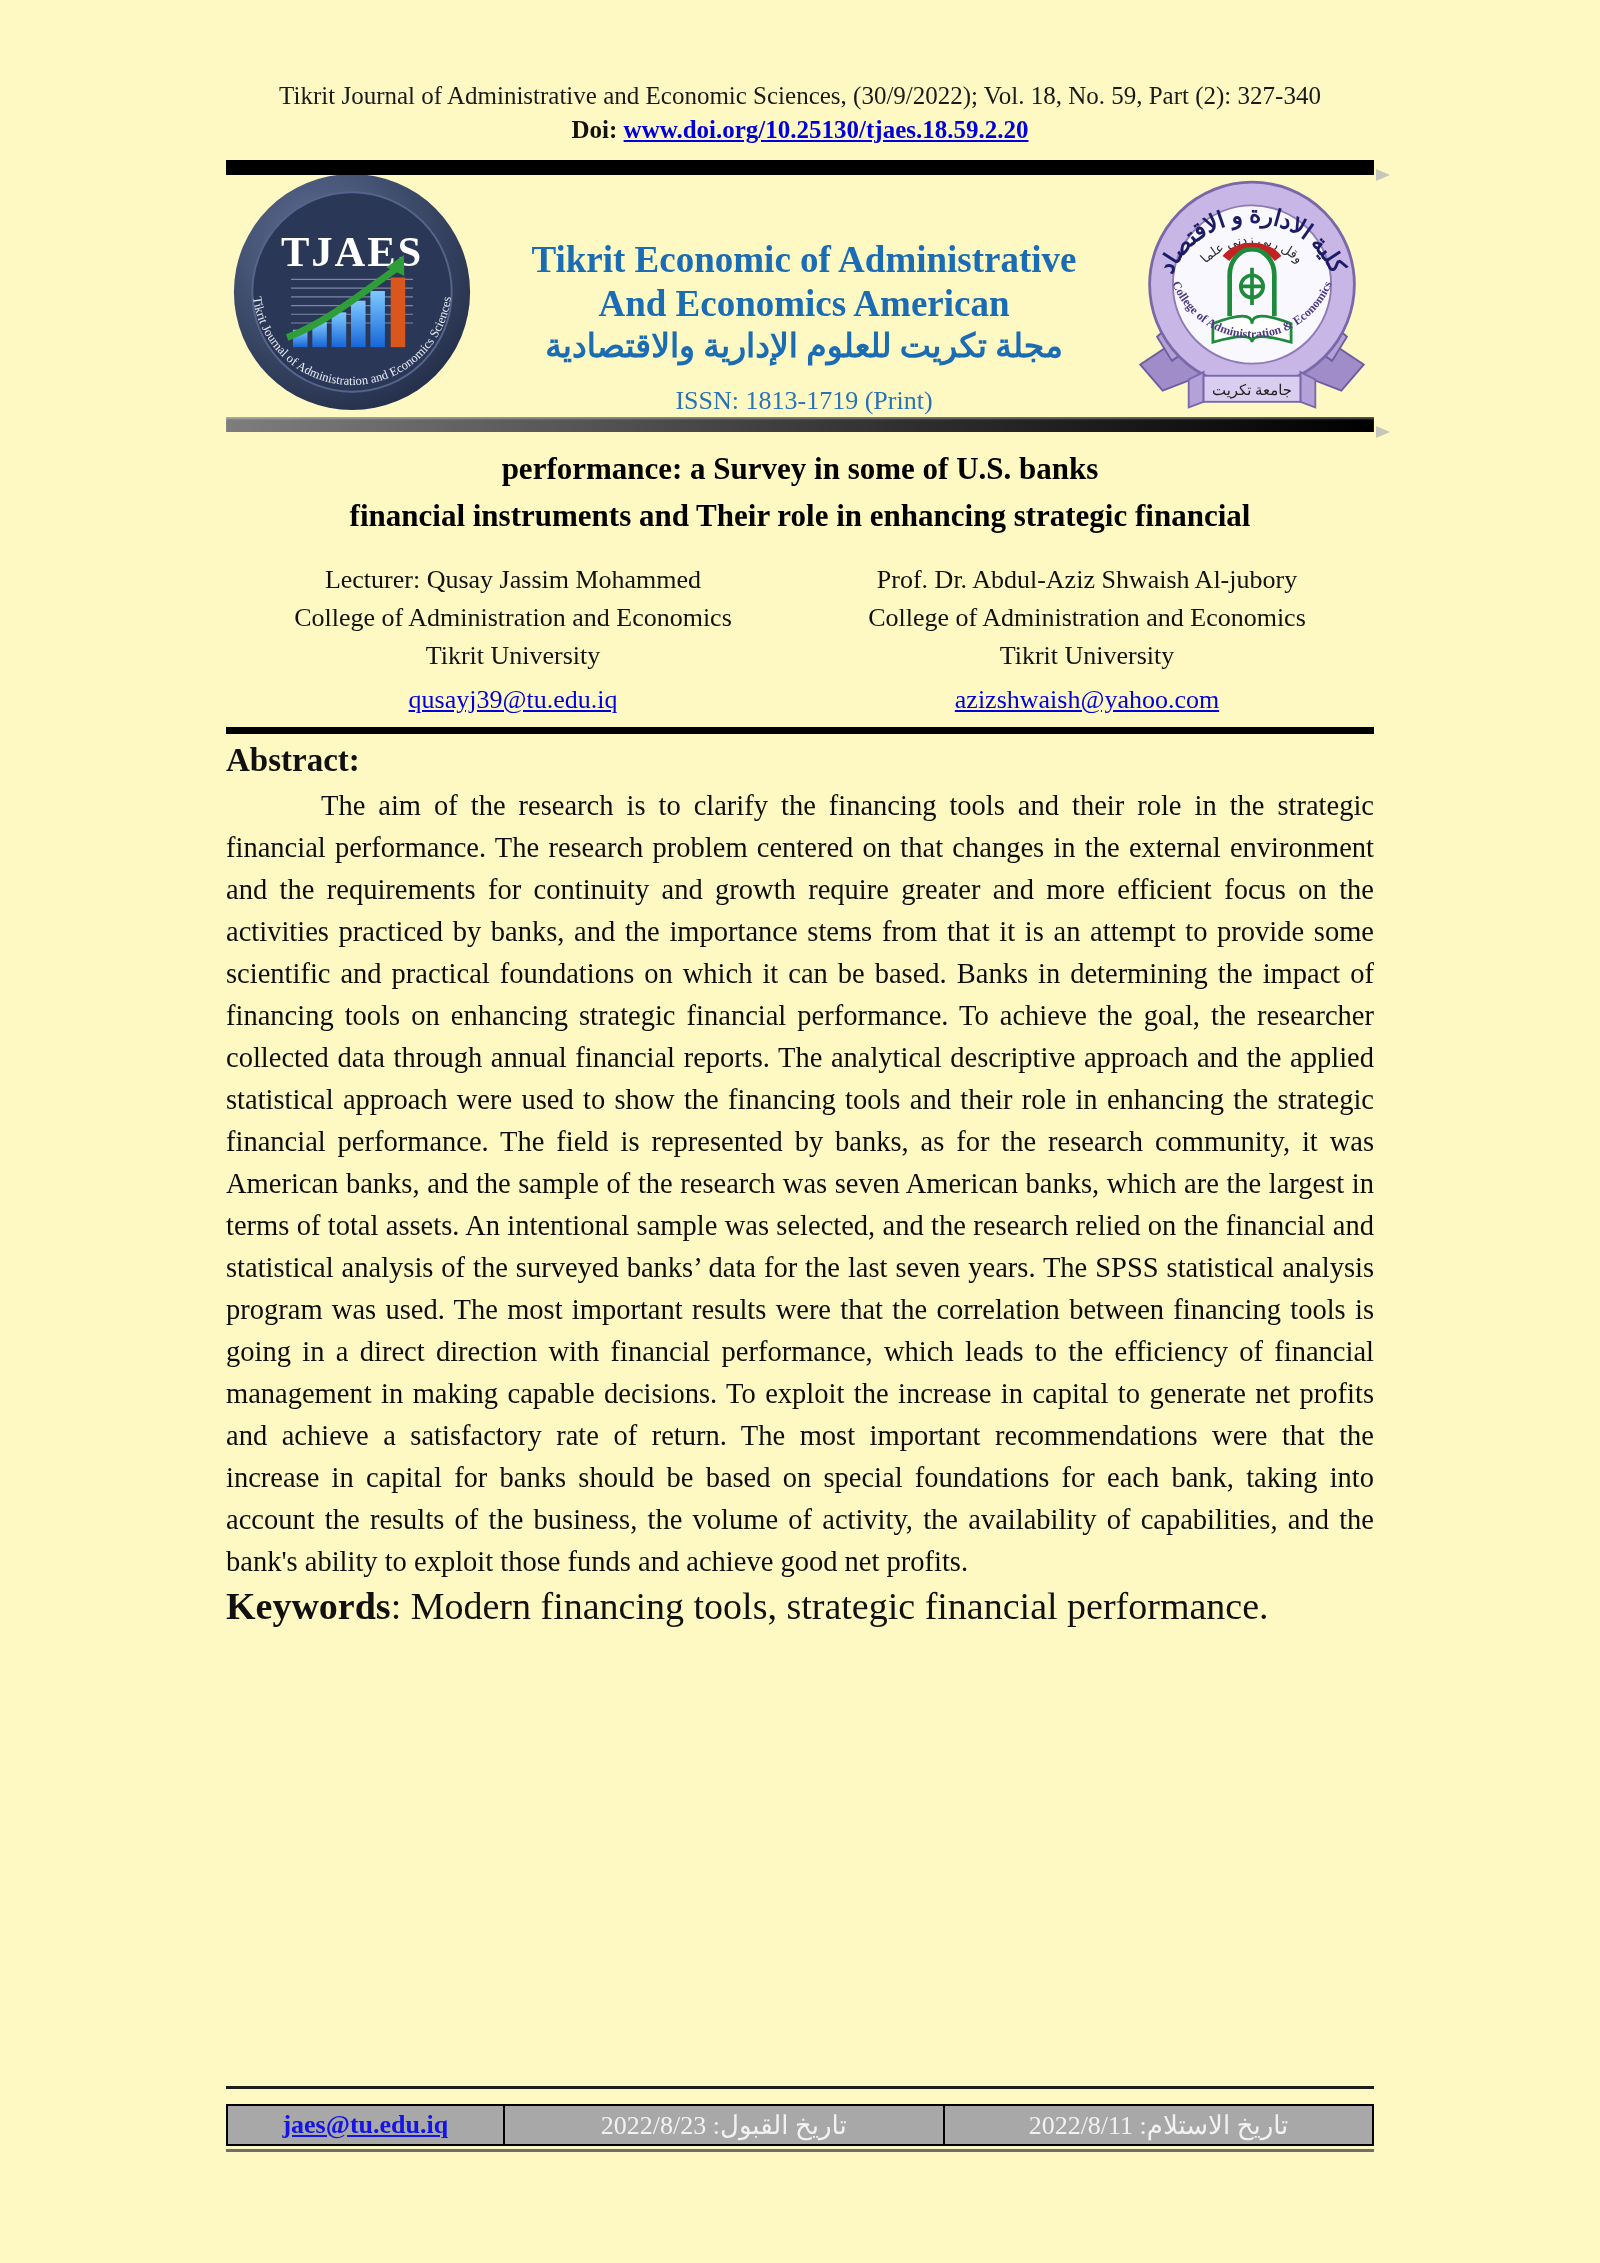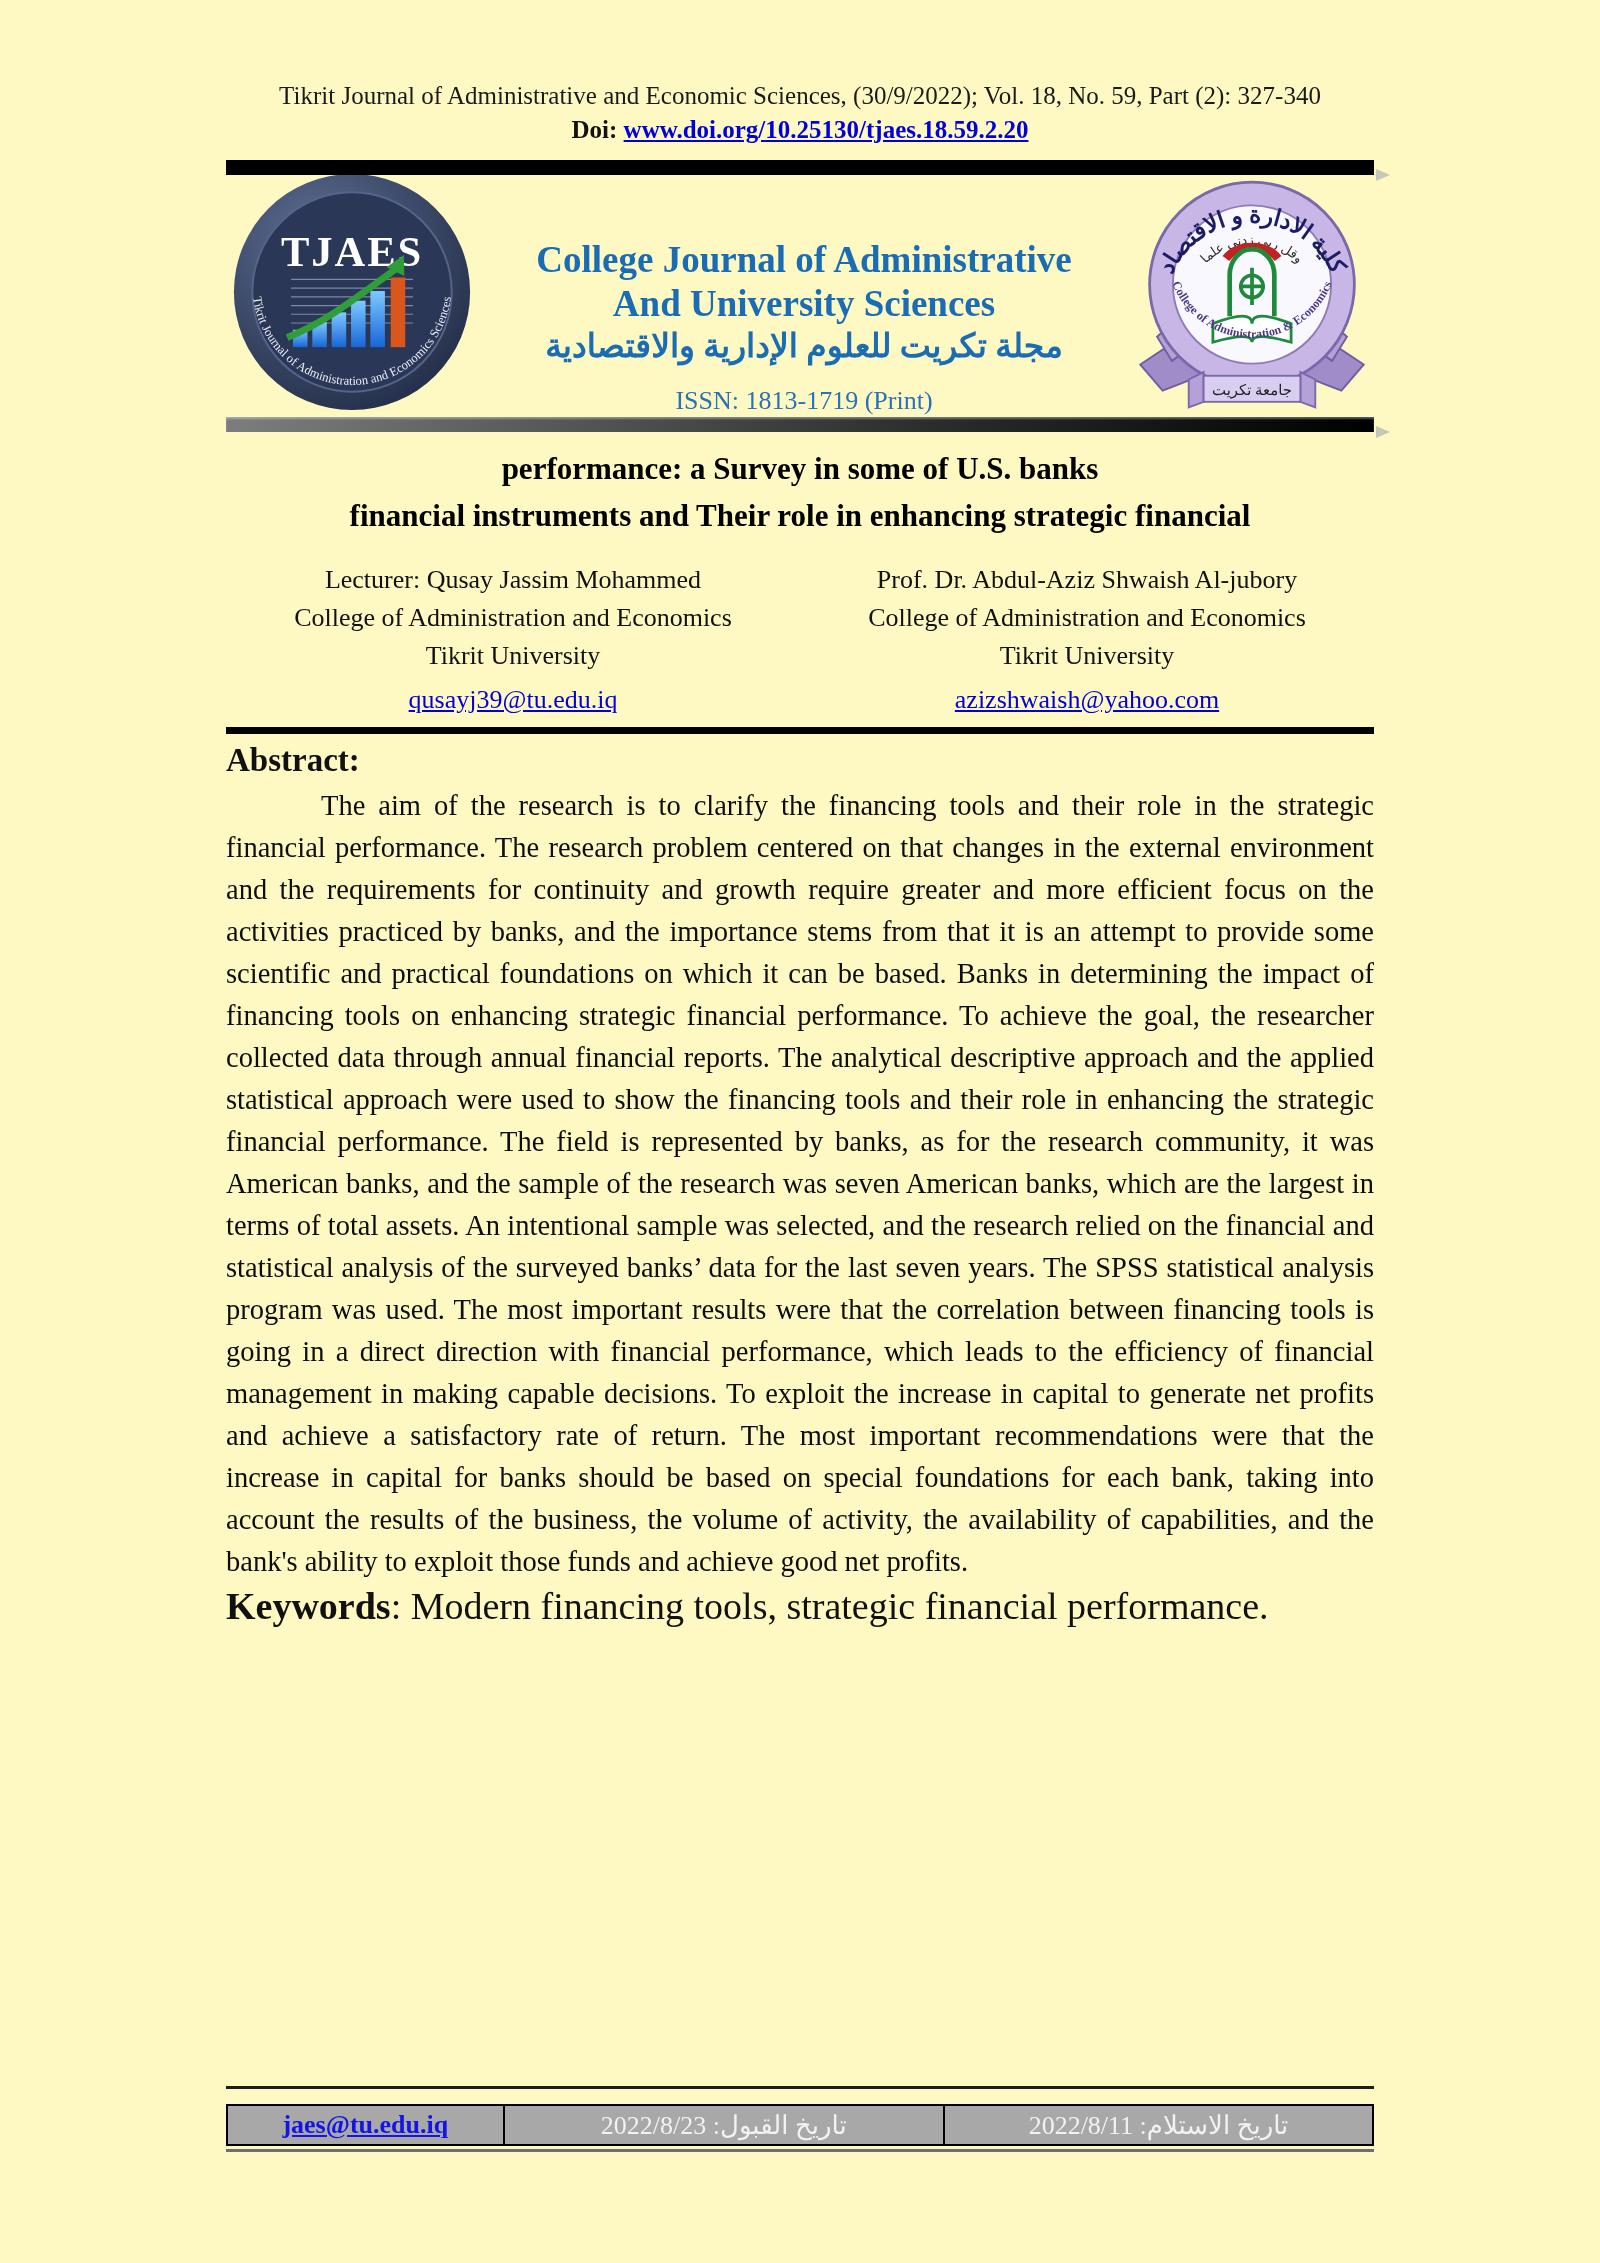--- a/index.html
+++ b/index.html
@@ -123,22 +123,22 @@
           <path d="M 58 172 C 95 158 128 132 172 100" stroke="#2f9e38" stroke-width="7" fill="none"></path>
           <polygon points="162,92 184,92 172,110" fill="#2f9e38" transform="rotate(-35 173 98)"></polygon>
         </g>
         <text font-size="13" fill="#e8ecf6">
           <textPath href="#tj-ring" startOffset="50%" text-anchor="middle">Tikrit Journal of Administration and Economics Sciences</textPath>
         </text>
       </svg>
     </div>
 
     <div class="mast-center">
-      <div class="mast-title">College Journal of Administrative</div>
-      <div class="mast-title">And University Sciences</div>
+      <div class="mast-title">Tikrit Economic of Administrative</div>
+      <div class="mast-title">And Economics American</div>
       <div class="mast-arabic">مجلة تكريت للعلوم الإدارية والاقتصادية</div>
       <div class="mast-issn">ISSN: 1813-1719 (Print)</div>
     </div>
 
     <div class="logo-box">
       <svg width="244" height="242" viewBox="0 0 260 260">
         <defs>
           <path id="ce-top" d="M 38 130 A 94 94 0 0 1 222 130"></path>
           <path id="ce-top2" d="M 64 130 A 68 68 0 0 1 196 130"></path>
           <path id="ce-bot" d="M 44 120 A 92 92 0 0 0 216 120"></path>

